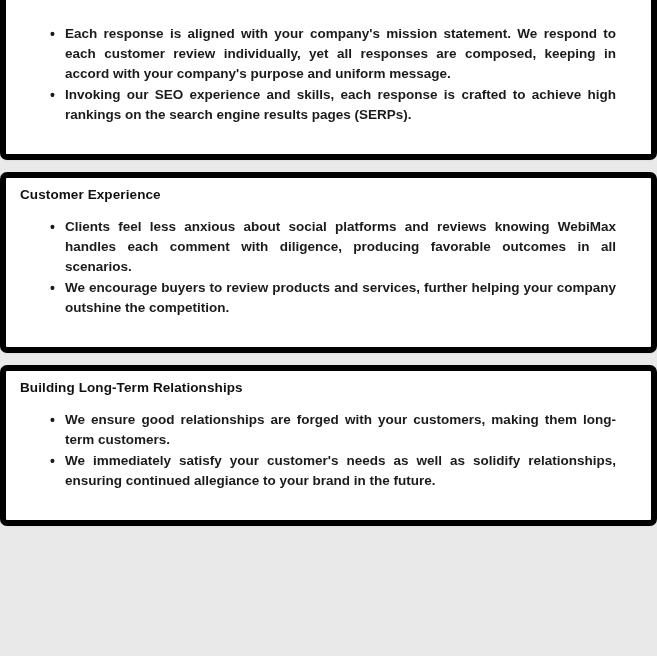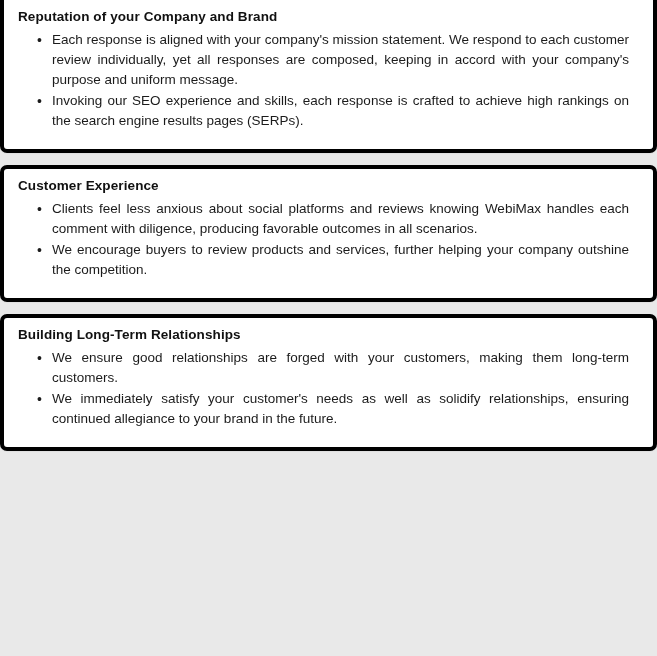--- a/index.html
+++ b/index.html
@@ -19,43 +19,44 @@
     width: 657px;
     height: 656px;
     box-sizing: border-box;
     display: flex;
     flex-direction: column;
     gap: 12px;
     padding: 0 0 0 0;
   }
   .card {
     background: #ffffff;
-    border: 4px solid #000000;
+    border: 6px solid #000000;
     border-radius: 7px;
     box-sizing: border-box;
     padding: 9px 14px 14px 14px;
     box-shadow: 0 1px 1px rgba(0,0,0,0.04);
   }
   .card.first {
     border-top: none;
     border-top-left-radius: 0;
     border-top-right-radius: 0;
     margin-top: 0;
   }
   .card-title {
     font-weight: bold;
     font-size: 13.5px;
     color: #111111;
     margin: 0 0 6px 0;
     letter-spacing: 0.1px;
   }
   ul.bullets {
-    margin: 4px;
+    margin: 15px;
     padding: 0 0 0 30px;
     list-style: none;
+    font-weight: bold;
   }
   ul.bullets > li {
     position: relative;
     margin: 0 0 1px 0;
     padding: 0 6px 0 0;
     line-height: 1.48;
     text-align: justify;
     text-justify: inter-word;
     color: #1b1b1b;
   }
@@ -68,21 +69,20 @@
     color: #1b1b1b;
     line-height: 1.48;
   }
 </style>
 </head>
 <body>
 
 <div class="page">
 
   <section class="card first">
-    <h2 class="card-title">Reputation of your Company and Brand</h2>
     <ul class="bullets">
       <li>Each response is aligned with your company's mission statement. We respond to each customer review individually, yet all responses are composed, keeping in accord with your company's purpose and uniform message.</li>
       <li>Invoking our SEO experience and skills, each response is crafted to achieve high rankings on the search engine results pages (SERPs).</li>
     </ul>
   </section>
 
   <section class="card">
     <h2 class="card-title">Customer Experience</h2>
     <ul class="bullets">
       <li>Clients feel less anxious about social platforms and reviews knowing WebiMax handles each comment with diligence, producing favorable outcomes in all scenarios.</li>

